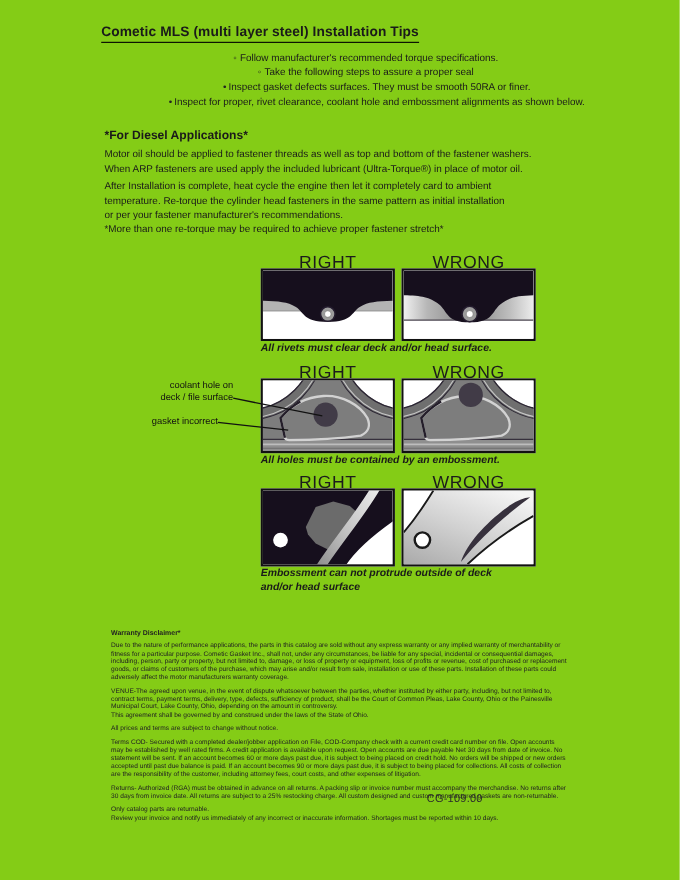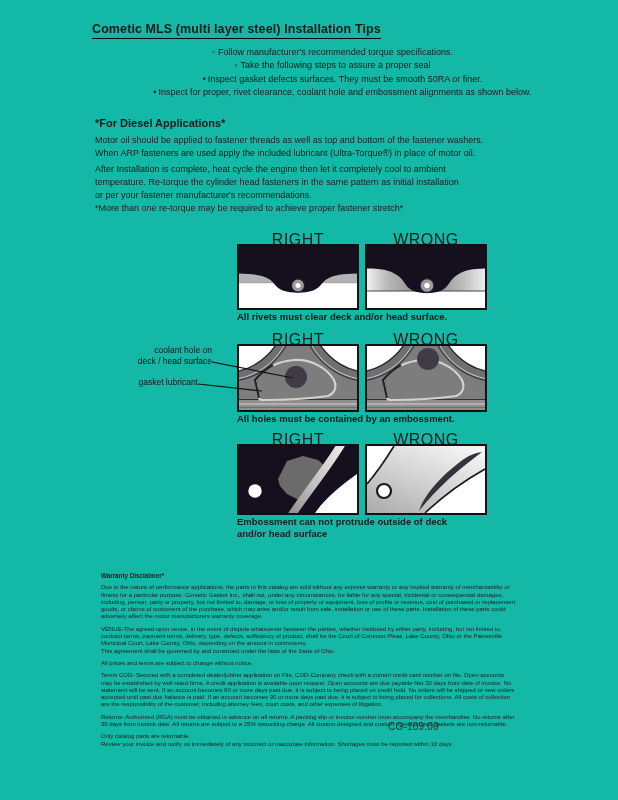--- a/index.html
+++ b/index.html
@@ -1,36 +1,36 @@
 <!DOCTYPE html>
 <html><head>
 <meta charset="utf-8">
 <style>
   html,body { margin:0; padding:0; background:#ffffff; }
   .page {
-    position:relative; width:618px; height:800px; background:#14b8a6;
+    position:relative; width:618px; height:800px; background:#84cc16;
     font-family:"Liberation Sans", sans-serif; color:#1a1a1a; overflow:hidden;
   }
   .title {
     position:absolute; left:92px; top:22px; margin:0;
     font-size:12.5px; font-weight:bold; letter-spacing:0.1px;
     border-bottom:1.5px solid #000; padding-bottom:2px;
   }
   .tips { position:absolute; left:96px; top:46px; width:470px; font-size:9px; line-height:13.4px;text-align:center; }
   .tip .marker { display:inline-block; width:9px; font-size:9px; color:#222; }
   .tip.sub { padding-left:21px; }
   .tip.sub .marker { width:7px; }
   .diesel-heading { position:absolute; left:95px; top:117px; margin:0; font-size:11px; font-weight:bold; }
   .para { position:absolute; left:95px; margin:0; width:475px; font-size:9px; line-height:13px; white-space:pre-line; }
   #p1 { top:134px; } #p2 { top:163px; } #p3 { top:202px; }
 
   .dlabel { position:absolute; width:122px; text-align:center; font-size:16px; letter-spacing:0.5px; color:#1c1c1c; }
   .panel { position:absolute; width:118px; border:2px solid #111; background:#fff; }
   .panel svg { display:block; }
-  .caption { position:absolute; left:237px; font-size:9.5px; font-weight:bold; white-space:pre-line; line-height:11.5px; }
+  .caption { position:absolute; left:237px; font-size:9.5px; font-weight:bold; white-space:pre-line; line-height:11.5px;font-style:italic; }
 
   .ann { position:absolute; font-size:8.5px; line-height:11px; text-align:right; white-space:pre-line; color:#111; }
   #ann1 { left:100px; top:345px; width:112px; }
   #ann2 { left:86px;  top:377px; width:112px; }
   .overlay { position:absolute; left:0; top:0; pointer-events:none; }
 
   .fineprint { position:absolute; left:101px; top:572px; width:415px; font-size:6px; line-height:7.3px; color:#222; }
   .fineprint .fp { margin:0 0 5px 0; }
   .fineprint .fp.tight { margin-bottom:0; }
   .fineprint .fp-head { font-weight:bold; font-size:6.3px; margin-bottom:5px; }
@@ -46,21 +46,21 @@
   <div class="tips">
     <div class="tip"><span class="marker">◦</span><span>Follow manufacturer's recommended torque specifications.</span></div>
     <div class="tip"><span class="marker">◦</span><span>Take the following steps to assure a proper seal</span></div>
     <div class="tip sub"><span class="marker">•</span><span>Inspect gasket defects surfaces. They must be smooth 50RA or finer.</span></div>
     <div class="tip sub"><span class="marker">•</span><span>Inspect for proper, rivet clearance, coolant hole and embossment alignments as shown below.</span></div>
   </div>
 
   <h2 class="diesel-heading">*For Diesel Applications*</h2>
   <p class="para" id="p1">Motor oil should be applied to fastener threads as well as top and bottom of the fastener washers.
 When ARP fasteners are used apply the included lubricant (Ultra-Torque®) in place of motor oil.</p>
-  <p class="para" id="p2">After Installation is complete, heat cycle the engine then let it completely cool to ambient
+  <p class="para" id="p2">After Installation is complete, heat cycle the engine then let it completely card to ambient
 temperature. Re-torque the cylinder head fasteners in the same pattern as initial installation
 or per your fastener manufacturer's recommendations.</p>
   <p class="para" id="p3">*More than one re-torque may be required to achieve proper fastener stretch*</p>
 
   <div class="dlabel" style="left:237px; top:231px;">RIGHT</div>
   <div class="dlabel" style="left:365px; top:231px;">WRONG</div>
 
   <div class="panel" style="left:237px; top:244px; height:62px;">
     <svg viewBox="0 0 118 62" width="118" height="62">
       <rect width="118" height="62" fill="#ffffff"></rect>
@@ -138,22 +138,22 @@
       <line x1="0" y1="58" x2="118" y2="58" stroke="#bdbdbd" stroke-width="1.5"></line>
       <line x1="0" y1="61.5" x2="118" y2="61.5" stroke="#6c6c6c" stroke-width="1"></line>
       <path d="M20,52 L16,34 C26,22 40,15 55,14 C72,13 88,22 95,34 C98,41 96,47 89,50 C68,53 38,54 24,54 C21,54 20.5,53 20,52 Z" fill="none" stroke="#d2d2d2" stroke-width="2.2" stroke-linejoin="round"></path>
       <path d="M20,52 L16,34 C21,28 27,23 34,19" fill="none" stroke="#241e2a" stroke-width="2.2"></path>
       <circle cx="61" cy="13" r="11" fill="#413b47"></circle>
     </svg>
   </div>
   <div class="caption" style="top:413px;">All holes must be contained by an embossment.</div>
 
   <div class="ann" id="ann1">coolant hole on
-deck / head surface</div>
-  <div class="ann" id="ann2">gasket lubricant</div>
+deck / file surface</div>
+  <div class="ann" id="ann2">gasket incorrect</div>
 
   <div class="dlabel" style="left:237px; top:431px;">RIGHT</div>
   <div class="dlabel" style="left:365px; top:431px;">WRONG</div>
 
   <div class="panel" style="left:237px; top:444px; height:67px;">
     <svg viewBox="0 0 118 67" width="118" height="67">
       <defs>
         <linearGradient id="g3r" x1="1" y1="0" x2="0" y2="1">
           <stop offset="0" stop-color="#ebebeb"></stop>
             <stop offset="0.55" stop-color="#c2c2c2"></stop>

